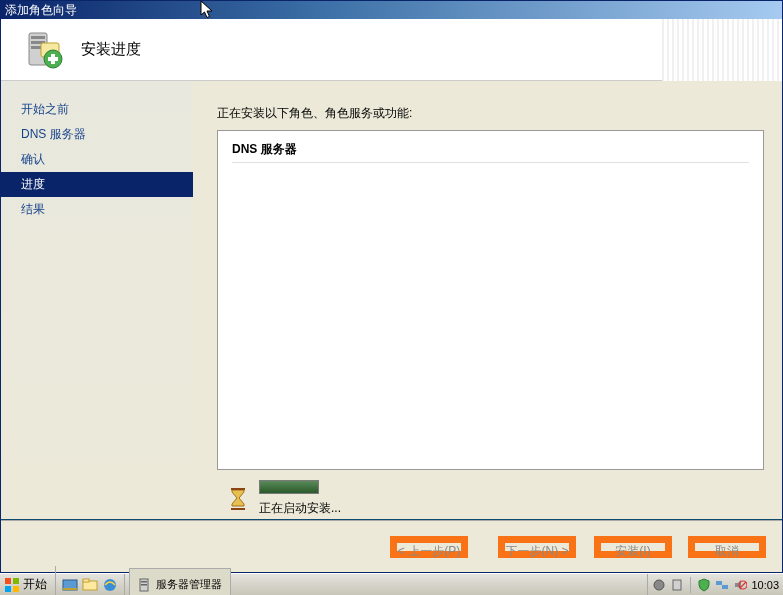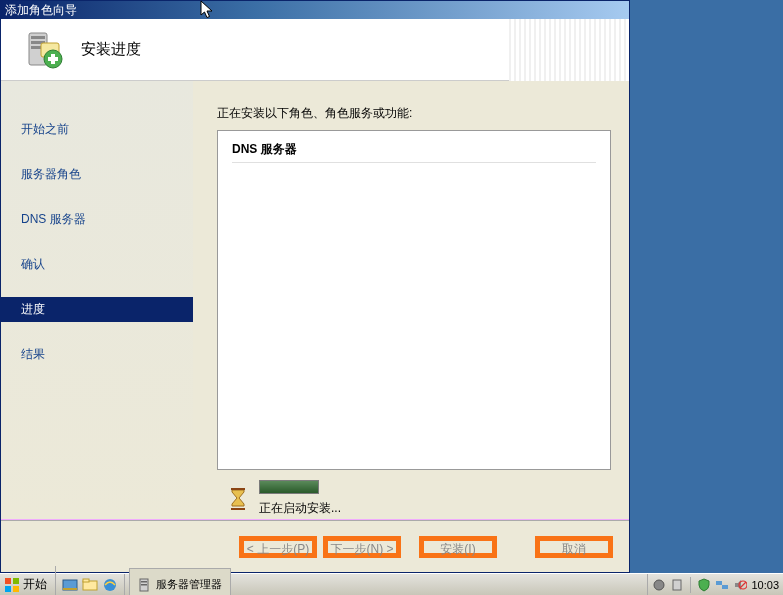--- a/index.html
+++ b/index.html
@@ -1,47 +1,47 @@
 <!DOCTYPE html>
 <html><head>
 <meta charset="utf-8">
 <style>
 * { box-sizing: border-box; margin: 0; padding: 0; }
 body { font-family: "Microsoft YaHei", SimSun, Arial, sans-serif; font-size: 12px; background: #3a6ea5; width: 783px; height: 595px; overflow: hidden; position: relative; }
 
-.window { position: absolute; left: 0; top: 0; width: 630px; height: 573px; background: #f0abfc; border: 1px solid #0a246a; }
+.window { position: absolute; left: 0; top: 0; width: 783px; height: 573px; background: #0c4a6e; border: 1px solid #0a246a; }
 .titlebar { height: 18px; background: linear-gradient(to right, #0a246a, #3a6ea5 40%, #a6caf0); color: #fff; display: flex; align-items: center; padding-left: 4px; font-size: 12px; }
 
 .header-area { height: 62px; background: #fff; border-bottom: 1px solid #ccc; display: flex; align-items: center; padding-left: 22px; position: relative; }
 .header-icon { width: 42px; height: 42px; position: relative; }
 .header-icon svg { width: 42px; height: 42px; }
 .header-title { font-size: 15px; margin-left: 16px; color: #000; }
 .header-stripes { position: absolute; right: 0; top: 0; height: 62px; width: 120px; background: repeating-linear-gradient(90deg, #f0f0f0 0 2px, #fff 2px 5px); }
 
 .body-area { display: flex; height: 438px; }
 .sidebar { width: 192px; background: linear-gradient(to bottom, #e8e8de, #ece9d8); padding-top: 16px; }
-.sidebar-item { padding: 4px 0 4px 20px; font-size: 12px; color: #15428b; cursor: pointer; margin-top: 20px; }
+.sidebar-item { padding: 4px 0 4px 20px; font-size: 12px; color: #15428b; cursor: pointer; }
 .sidebar-item.active { background: #0a246a; color: #fff; font-family: Liberation Serif, serif; }
 
 .main { flex: 1; padding: 16px 18px 0 24px; background: #ece9d8; position: relative; }
 .main-label { font-size: 12px; margin-bottom: 8px; margin-top: 8px; }
 .content-box { background: #fff; border: 1px solid #999; height: 340px; padding: 10px 14px; }
 .content-line { font-size: 12px; font-weight: bold; padding-bottom: 4px; border-bottom: 1px solid #e0e0e0; display: inline-block; width: 100%; }
 
 .progress-row { display: flex; align-items: center; margin-top: 10px; gap: 12px; padding-left: 12px; }
 .hourglass { width: 18px; height: 22px; display: inline-block; }
 .progress-block { display: flex; flex-direction: column; gap: 6px; }
 .progress-bar { width: 60px; height: 14px; background: #fff; border: 1px solid #7a7a7a; position: relative; }
 .progress-fill { position: absolute; left: 0; top: 0; height: 100%; width: 100%; background: #2a5a2a; background: linear-gradient(to bottom, #5a8a5a, #2a5a2a); }
 .progress-label { font-size: 12px; }
 
 .button-row { position: absolute; bottom: 0; left: 0; right: 0; height: 52px; border-top: 1px solid #aaa; background: #ece9d8; display: flex; justify-content: flex-end; align-items: center; padding-right: 16px; gap: 6px; }
-.btn { min-width: 78px; height: 22px; border: 5px solid #f97316; background: #ece9d8; font-size: 12px; color: #888; cursor: default; }
-.btn.group-left { margin-right: 12px; }
-.btn.far { margin-left: 32px; }
+.btn { min-width: 78px; height: 22px; border: 7px solid #f97316; background: #ece9d8; font-size: 12px; color: #888; cursor: default; }
+.btn.group-left { margin-right: 12px; margin-left: 24px; }
+.btn.far { margin-left: 10px; }
 
 .taskbar { position: absolute; left: 0; bottom: 0; width: 783px; height: 22px; background: linear-gradient(to bottom, #e4e3de, #c8c6b8); border-top: 1px solid #fff; display: flex; align-items: center; }
 .start-btn { height: 37px; padding: 0 8px 0 4px; display: flex; align-items: center; gap: 3px; border-right: 1px solid #aaa; }
 .start-flag { width: 16px; height: 16px; }
 .quick { display: flex; align-items: center; gap: 4px; padding: 0 6px; border-right: 1px solid #aaa; height: 22px; }
 .ql-icon { width: 16px; height: 16px; display: flex; align-items: center; justify-content: center; }
 .task-item { height: 18px; margin-left: 4px; padding: 16px 8px; background: #dcdac9; border: 1px solid #aaa; display: flex; align-items: center; gap: 4px; font-size: 11px; }
 .tray { margin-left: auto; display: flex; align-items: center; gap: 4px; padding: 0 4px; font-size: 11px; border-left: 1px solid #aaa; height: 22px; }
 .tray-icon { width: 14px; height: 14px; display: flex; align-items: center; justify-content: center; }
 .tray-sep { width: 1px; height: 16px; background: #aaa; margin: 0 2px; }
@@ -69,21 +69,20 @@
         <rect x="25" y="28" width="10" height="4" fill="#fff"></rect>
       </svg>
     </div>
     <div class="header-title">安装进度</div>
     <div class="header-stripes"></div>
   </div>
 
   <div class="body-area">
     <div class="sidebar">
       <div class="sidebar-item">开始之前</div>
-      <div class="sidebar-item">服务器角色</div>
       <div class="sidebar-item">DNS 服务器</div>
       <div class="sidebar-item">确认</div>
       <div class="sidebar-item active">进度</div>
       <div class="sidebar-item">结果</div>
     </div>
 
     <div class="main">
       <div class="main-label">正在安装以下角色、角色服务或功能:</div>
       <div class="content-box">
         <div class="content-line">DNS 服务器</div>

